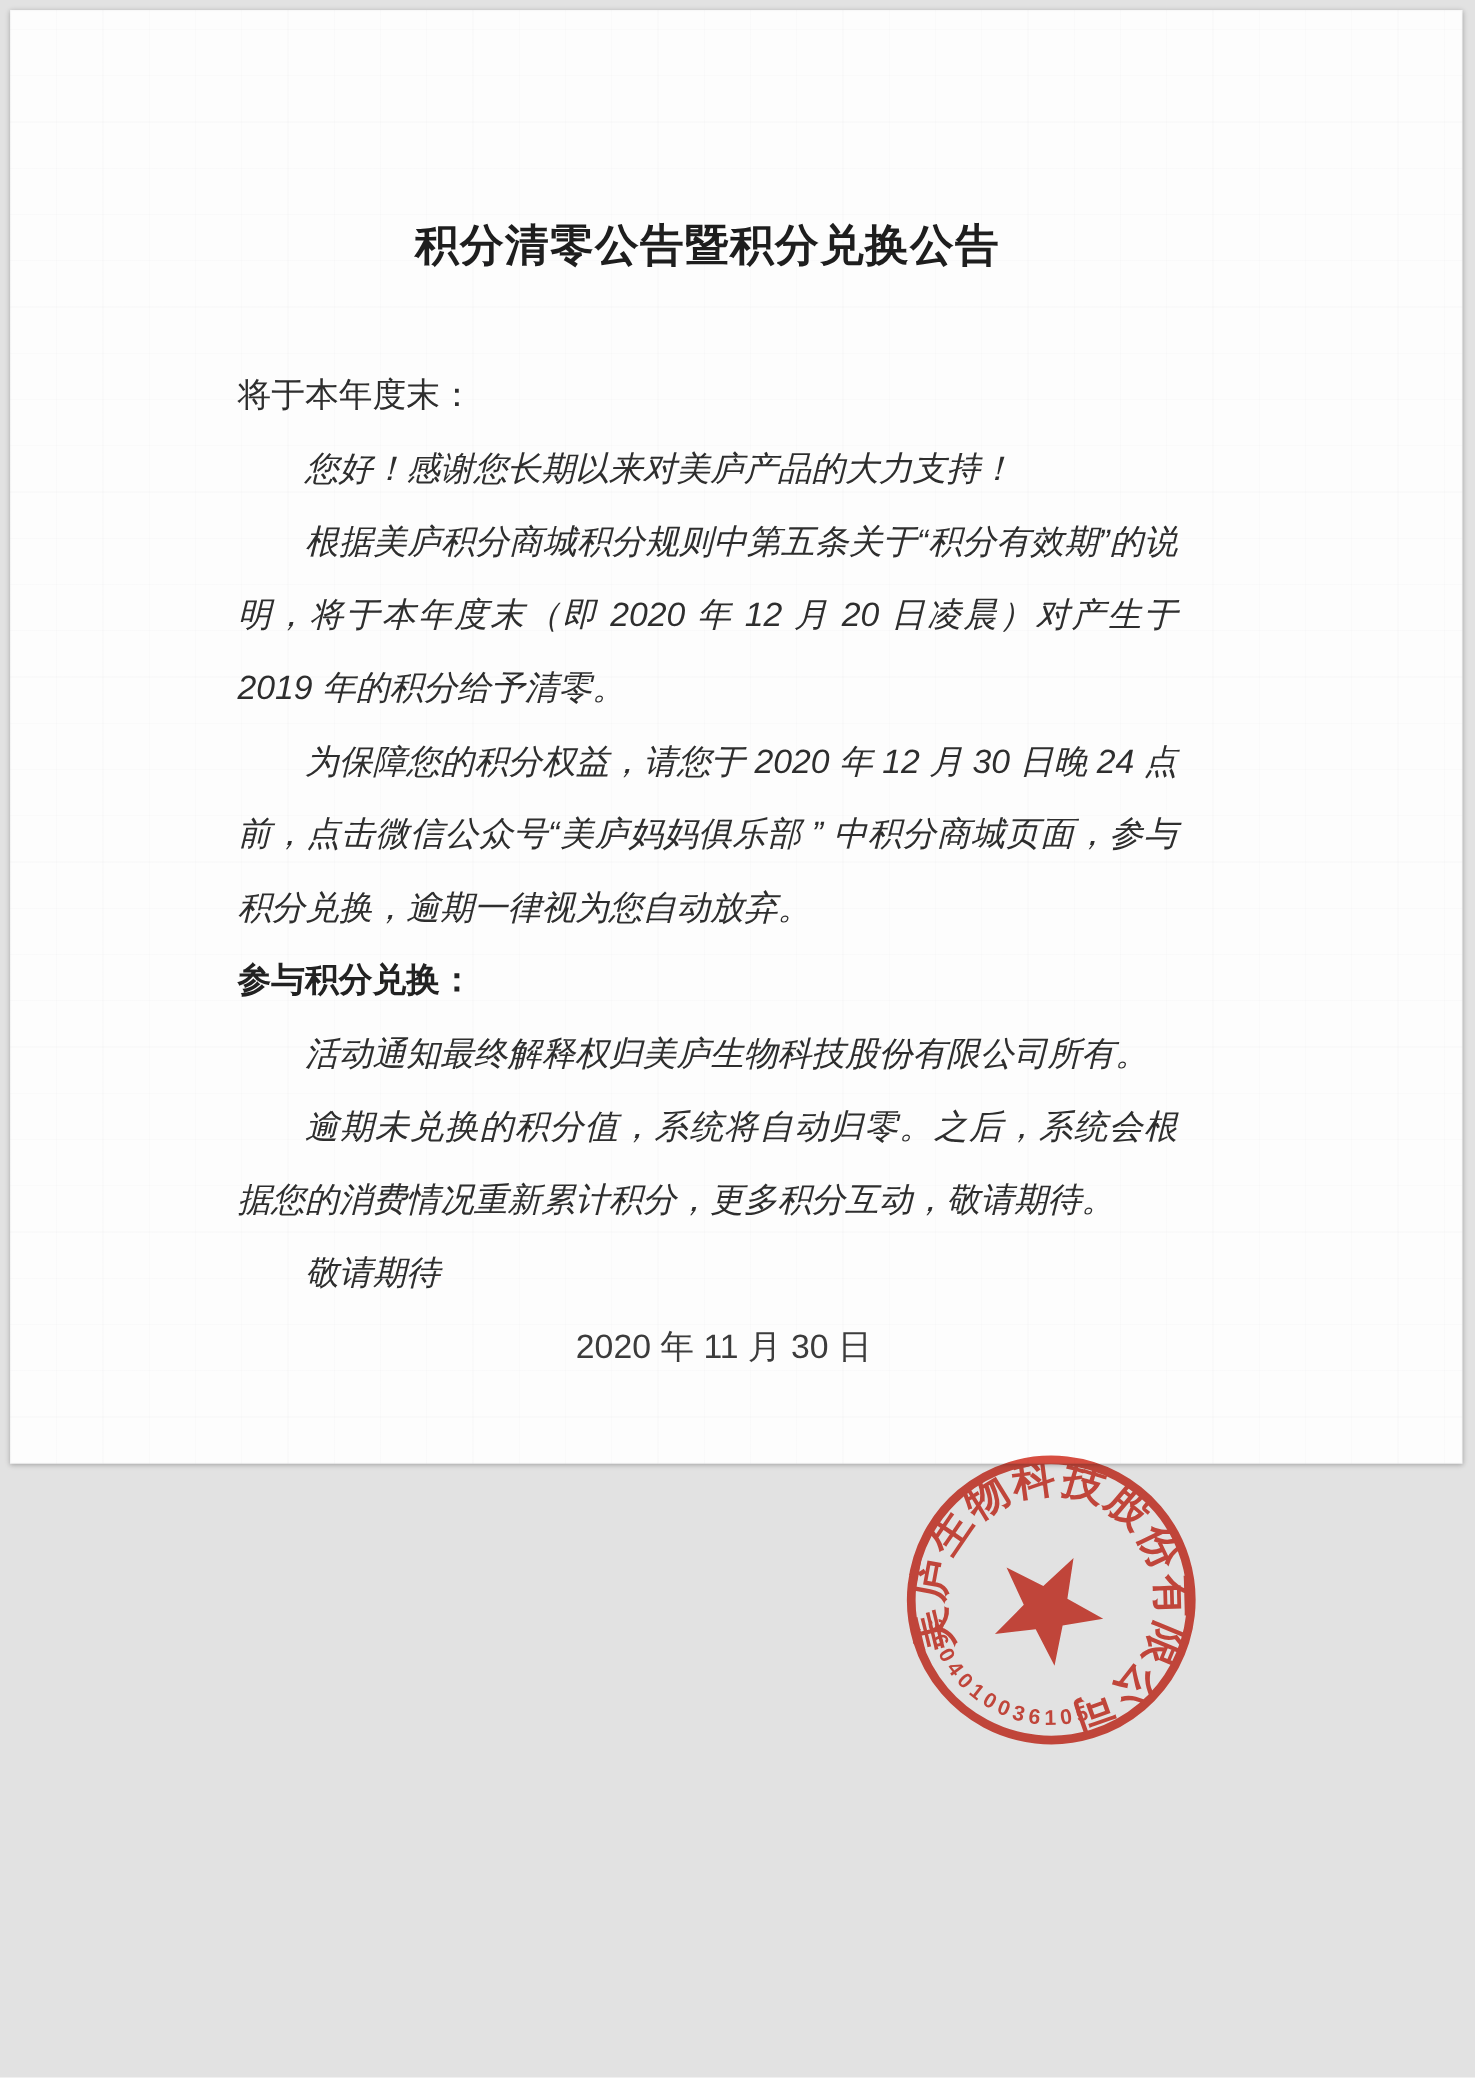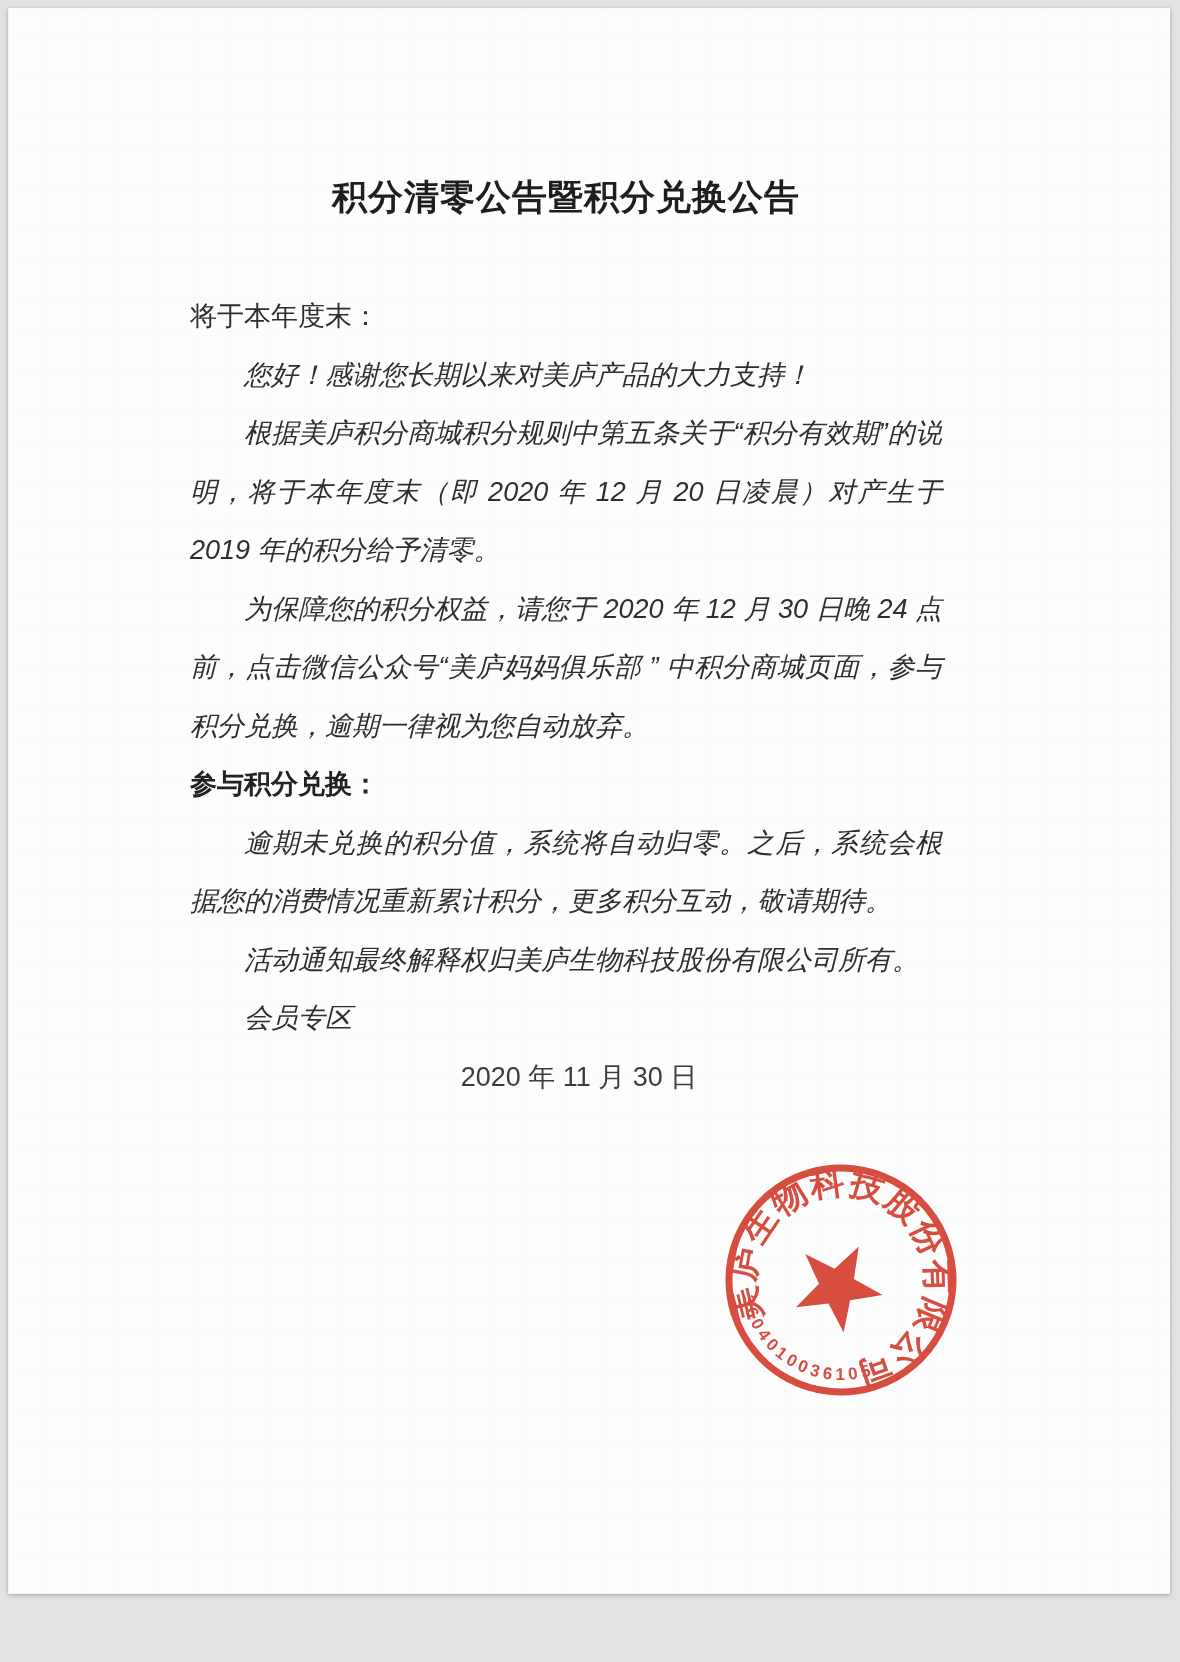--- a/index.html
+++ b/index.html
@@ -4,21 +4,21 @@
 <style>
   html,body{margin:0;padding:0;}
   body{
     width:1180px;height:1662px;
     background:#e2e2e2;
     font-family:"Liberation Sans",sans-serif;
     overflow:hidden;position:relative;
   }
   .page{
     position:absolute;left:8px;top:8px;
-    width:1162px;height:1586px;
+    width:1162px;height:1163px;
     background:#fdfdfd;
     box-shadow:0 1px 4px rgba(0,0,0,.28), inset 0 0 0 1px rgba(0,0,0,.02);
     background-image:
       repeating-linear-gradient(0deg, rgba(190,190,195,.05) 0 1px, transparent 1px 37px),
       repeating-linear-gradient(90deg, rgba(190,190,195,.05) 0 1px, transparent 1px 37px);
   }
   .content{
     position:absolute;left:182px;top:0;width:752px;
     color:#2e2e2e;
   }
@@ -50,23 +50,23 @@
 <div class="page">
   <div class="content">
 
     <h1 class="title">积分清零公告暨积分兑换公告</h1>
 
     <p>将于本年度末：</p>
     <p class="indent">您好！感谢您长期以来对美庐产品的大力支持！</p>
     <p class="indent">根据美庐积分商城积分规则中第五条关于“积分有效期”的说明，将于本年度末（即 2020 年 12 月 20 日凌晨）对产生于 2019 年的积分给予清零。</p>
     <p class="indent">为保障您的积分权益，请您于 2020 年 12 月 30 日晚 24 点前，点击微信公众号“美庐妈妈俱乐部 ” 中积分商城页面，参与积分兑换，逾期一律视为您自动放弃。</p>
     <p class="heading">参与积分兑换：</p>
+    <p class="indent">活动通知最终解释权归美庐生物科技股份有限公司所有。</p>
     <p class="indent">逾期未兑换的积分值，系统将自动归零。之后，系统会根据您的消费情况重新累计积分，更多积分互动，敬请期待。</p>
-    <p class="indent">活动通知最终解释权归美庐生物科技股份有限公司所有。</p>
-    <p class="indent">会员专区</p>
+    <p class="indent">敬请期待</p>
 
     <div class="date-line">2020 年 11 月 30 日</div>
   </div>
 
   <svg class="stamp" viewBox="0 0 260 260" xmlns="http://www.w3.org/2000/svg" xmlns:xlink="http://www.w3.org/1999/xlink">
     <defs>
       <path id="arcCompany" d="M 80.7,200.5 A 86,86 0 1 1 179.3,200.5" fill="none"></path>
       <path id="arcNumber" d="M 39.4,172.3 A 100,100 0 0 0 220.6,172.3" fill="none"></path>
     </defs>
     <circle cx="130" cy="130" r="112" fill="none" stroke="#d53a2c" stroke-width="7"></circle>

